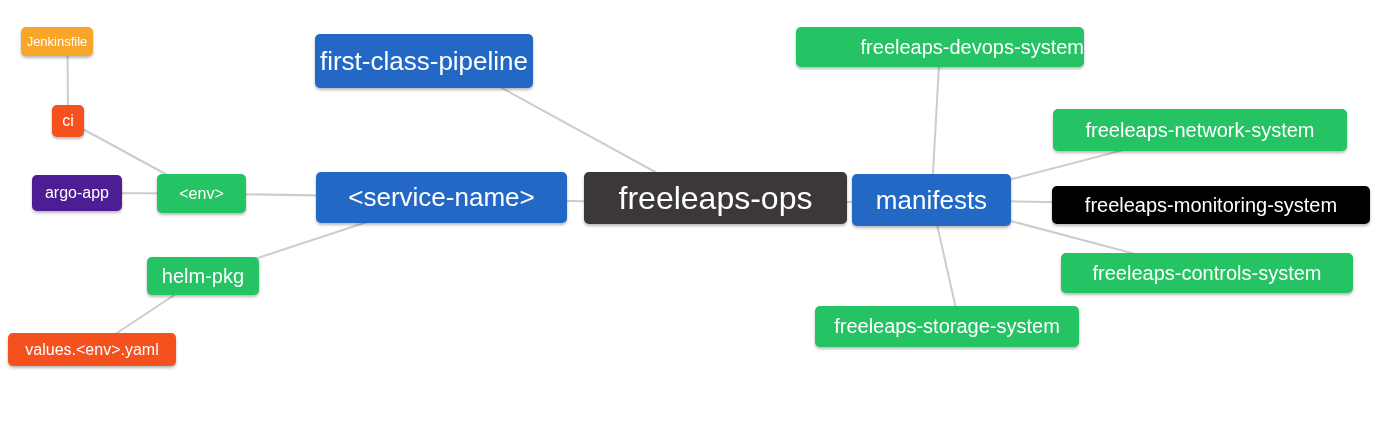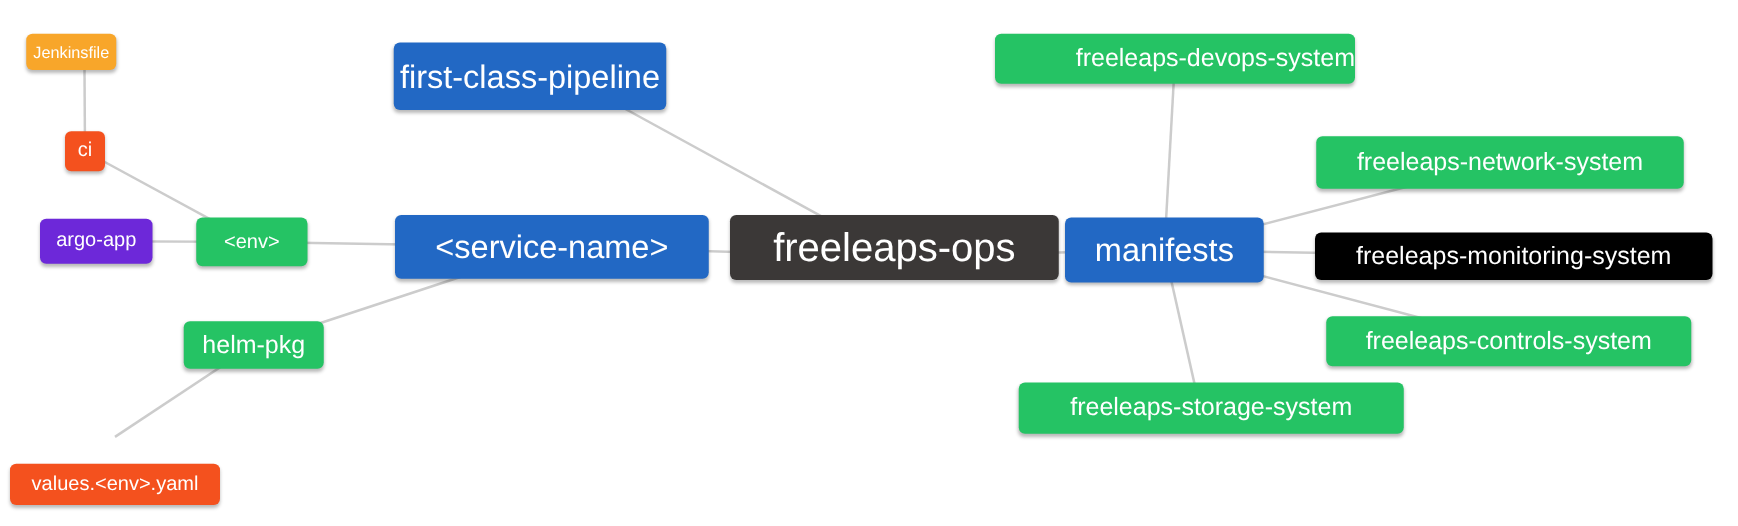--- a/index.html
+++ b/index.html
@@ -67,38 +67,38 @@
       </div>
       <div class="node" style="left: 157px; top: 174px; width: 89px; height: 39px; font-size: 16px; background: rgb(37, 195, 100); color: rgb(255, 255, 255);">
         <span>&lt;env&gt;</span>
       </div>
       <div class="node" style="left: 147px; top: 257px; width: 112px; height: 38px; font-size: 20px; background: rgb(37, 195, 100); color: rgb(255, 255, 255);">
         <span>helm-pkg</span>
       </div>
       <div class="node" style="left: 52px; top: 105px; width: 32px; height: 32px; font-size: 16px; background: rgb(244, 81, 30); color: rgb(255, 255, 255);">
         <span>ci</span>
       </div>
-      <div class="node" style="left: 32px; top: 175px; width: 90px; height: 36px; font-size: 16px; background: #6d28d9; color: rgb(255, 255, 255);">
+      <div class="node" style="left: 32px; top: 175px; width: 90px; height: 36px; font-size: 16px; background: #4c1d95; color: rgb(255, 255, 255);">
         <span>argo-app</span>
       </div>
-      <div class="node" style="left: 8px; top: 333px; width: 168px; height: 33px; font-size: 16px; background: rgb(244, 81, 30); color: rgb(255, 255, 255); margin-top: 38px;">
+      <div class="node" style="left: 8px; top: 333px; width: 168px; height: 33px; font-size: 16px; background: rgb(244, 81, 30); color: rgb(255, 255, 255);">
         <span>values.&lt;env&gt;.yaml</span>
       </div>
       <div class="node" style="left: 21px; top: 27px; width: 72px; height: 29px; font-size: 13px; background: rgb(248, 166, 42); color: rgb(255, 255, 255);">
         <span>Jenkinsfile</span>
       </div>
       <div class="node" style="left: 796px; top: 27px; width: 288px; height: 40px; font-size: 20px; background: rgb(37, 195, 100); color: rgb(255, 255, 255); justify-content: flex-end;">
         <span>freeleaps-devops-system</span>
       </div>
       <div class="node" style="left: 1053px; top: 109px; width: 294px; height: 42px; font-size: 20px; background: rgb(37, 195, 100); color: rgb(255, 255, 255);">
         <span>freeleaps-network-system</span>
       </div>
       <div class="node" style="left: 1052px; top: 186px; width: 318px; height: 38px; font-size: 20px; background: #000000; color: rgb(255, 255, 255);">
         <span>freeleaps-monitoring-system</span>
       </div>
       <div class="node" style="left: 1061px; top: 253px; width: 292px; height: 40px; font-size: 20px; background: rgb(37, 195, 100); color: rgb(255, 255, 255);">
         <span>freeleaps-controls-system</span>
       </div>
-      <div class="node" style="left: 815px; top: 306px; width: 308px; height: 41px; font-size: 20px; background: rgb(37, 195, 100); color: rgb(255, 255, 255);">
+      <div class="node" style="left: 815px; top: 306px; width: 264px; height: 41px; font-size: 20px; background: rgb(37, 195, 100); color: rgb(255, 255, 255);">
         <span>freeleaps-storage-system</span>
       </div>
     </div>
 </div>
 
 </body></html>

